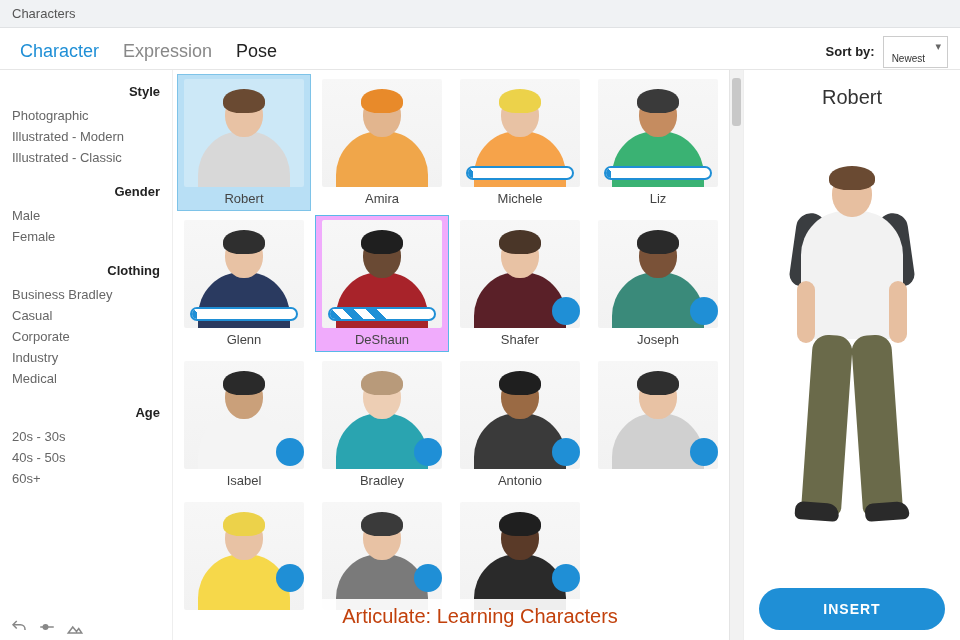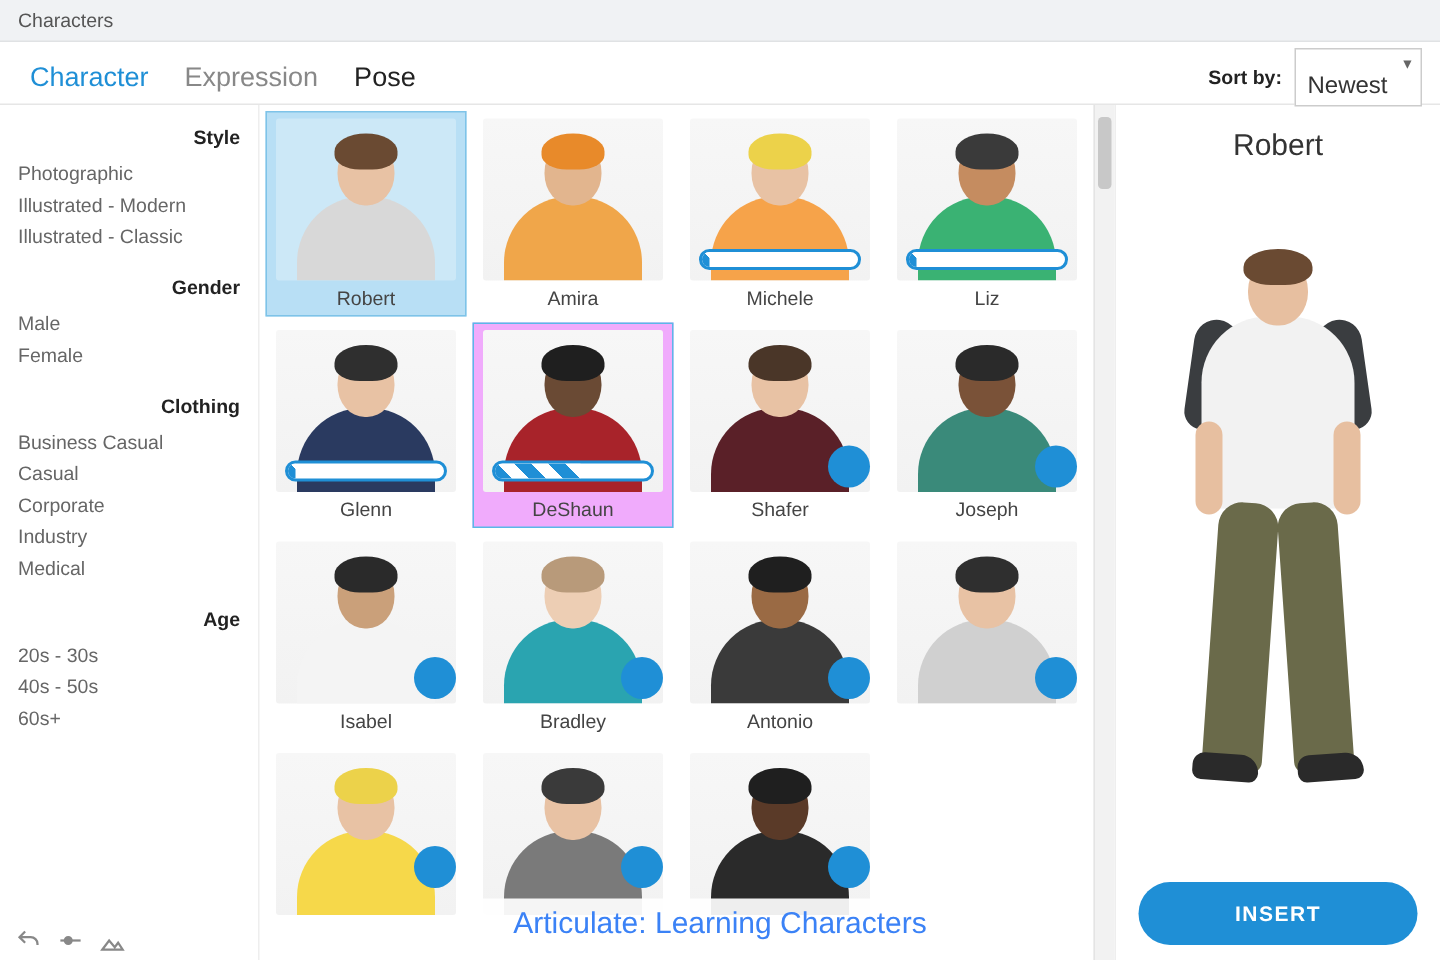--- a/index.html
+++ b/index.html
@@ -42,21 +42,21 @@
     margin-left: auto;
     display: flex;
     align-items: center;
     gap: 8px;
     font-size: 13px;
   }
   .sortwrap b { font-weight: 600; color: #222; }
   .sortselect {
     border: 1px solid #ccc;
     padding: 16px 22px 3px 8px;
-    font-size: 16px;
+    font-size: 10px;
     color: #333;
     background: #fff;
     position: relative;
   }
   .sortselect::after {
     content: "▾";
     position: absolute;
     right: 6px;
     top: 3px;
     color: #666;
@@ -270,21 +270,21 @@
     margin-top: auto;
   }
   .caption {
     position: absolute;
     bottom: 6px;
     left: 50%;
     transform: translateX(-50%);
     background: rgba(255,255,255,0.92);
     padding: 6px 24px;
     font-size: 20px;
-    color: #3b82f6;
+    color: #c2410c;
   }
   .footer-tools {
     position: absolute;
     bottom: 4px; left: 10px;
     display: flex; gap: 10px; align-items: center;
     color: #888;
   }
   .footer-tools svg { width: 18px; height: 18px; stroke: #888; fill: none; stroke-width: 2; }
 </style>
 </head>
@@ -312,21 +312,21 @@
         <div class="fitem">Illustrated - Modern</div>
         <div class="fitem">Illustrated - Classic</div>
       </div>
       <div class="fgroup">
         <div class="fhead">Gender</div>
         <div class="fitem">Male</div>
         <div class="fitem">Female</div>
       </div>
       <div class="fgroup">
         <div class="fhead">Clothing</div>
-        <div class="fitem">Business Casual</div>
+        <div class="fitem">Business Bradley</div>
         <div class="fitem">Casual</div>
         <div class="fitem">Corporate</div>
         <div class="fitem">Industry</div>
         <div class="fitem">Medical</div>
       </div>
       <div class="fgroup">
         <div class="fhead">Age</div>
         <div class="fitem">20s - 30s</div>
         <div class="fitem">40s - 50s</div>
         <div class="fitem">60s+</div>

